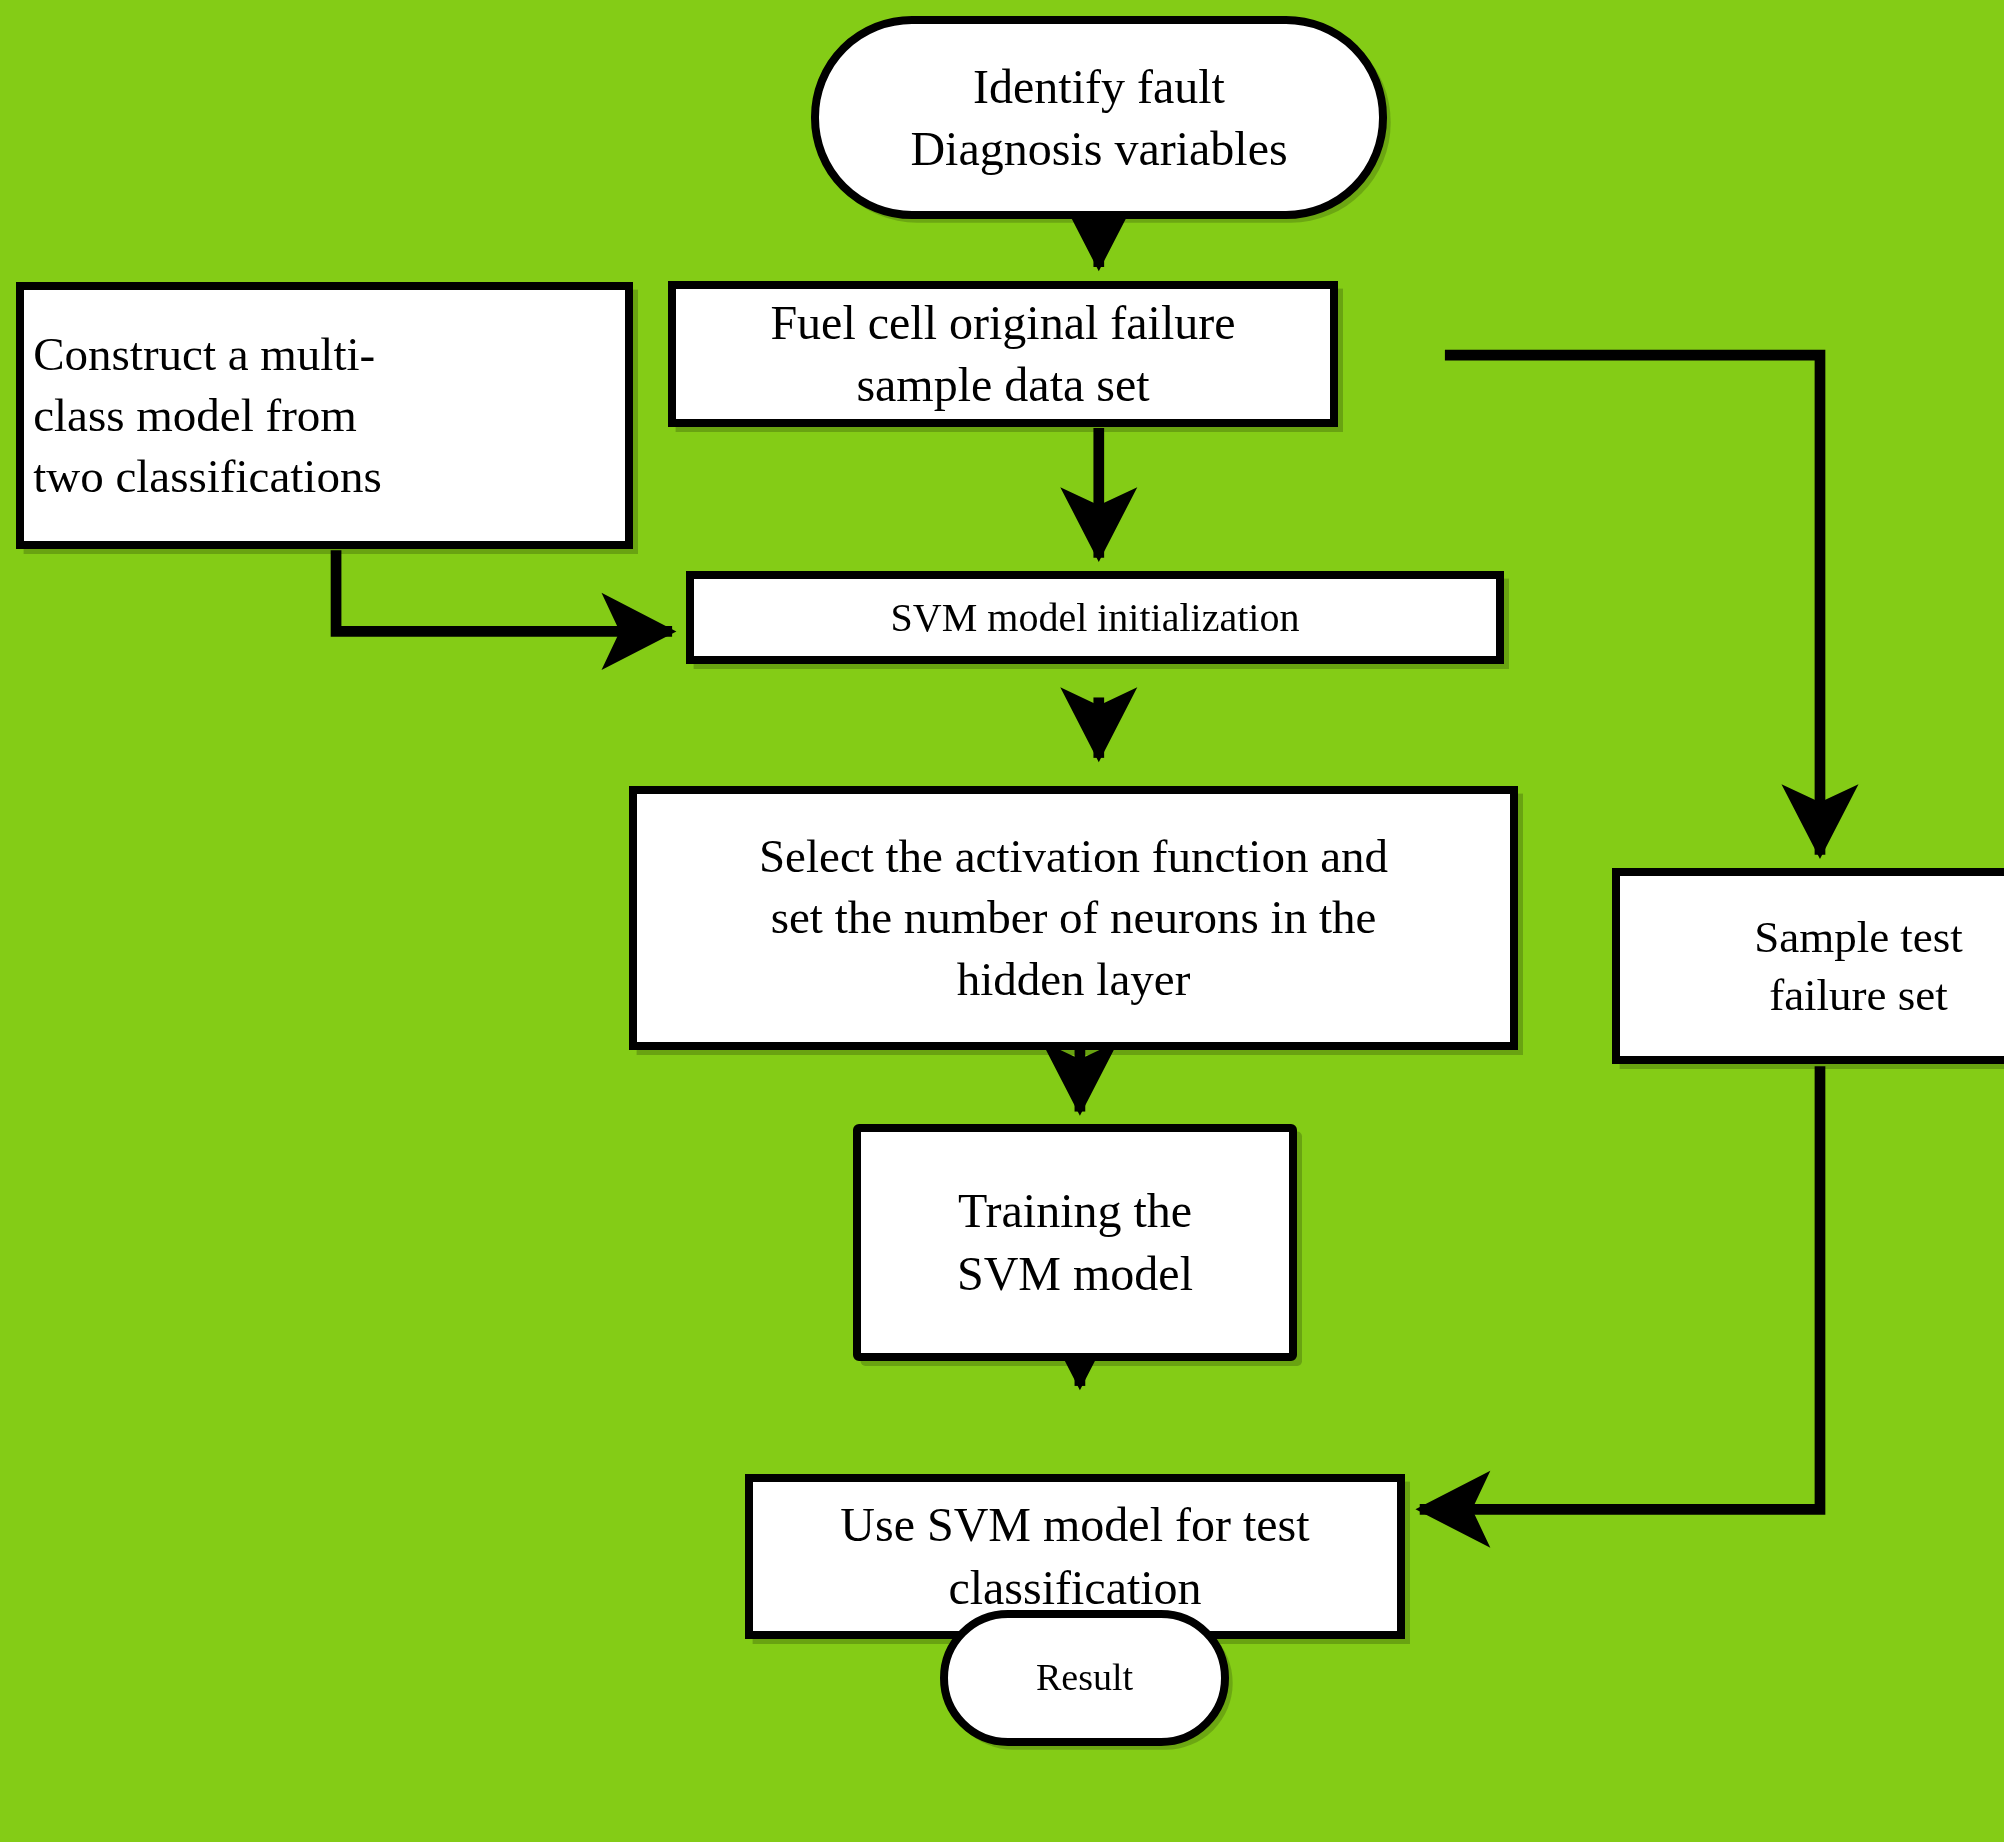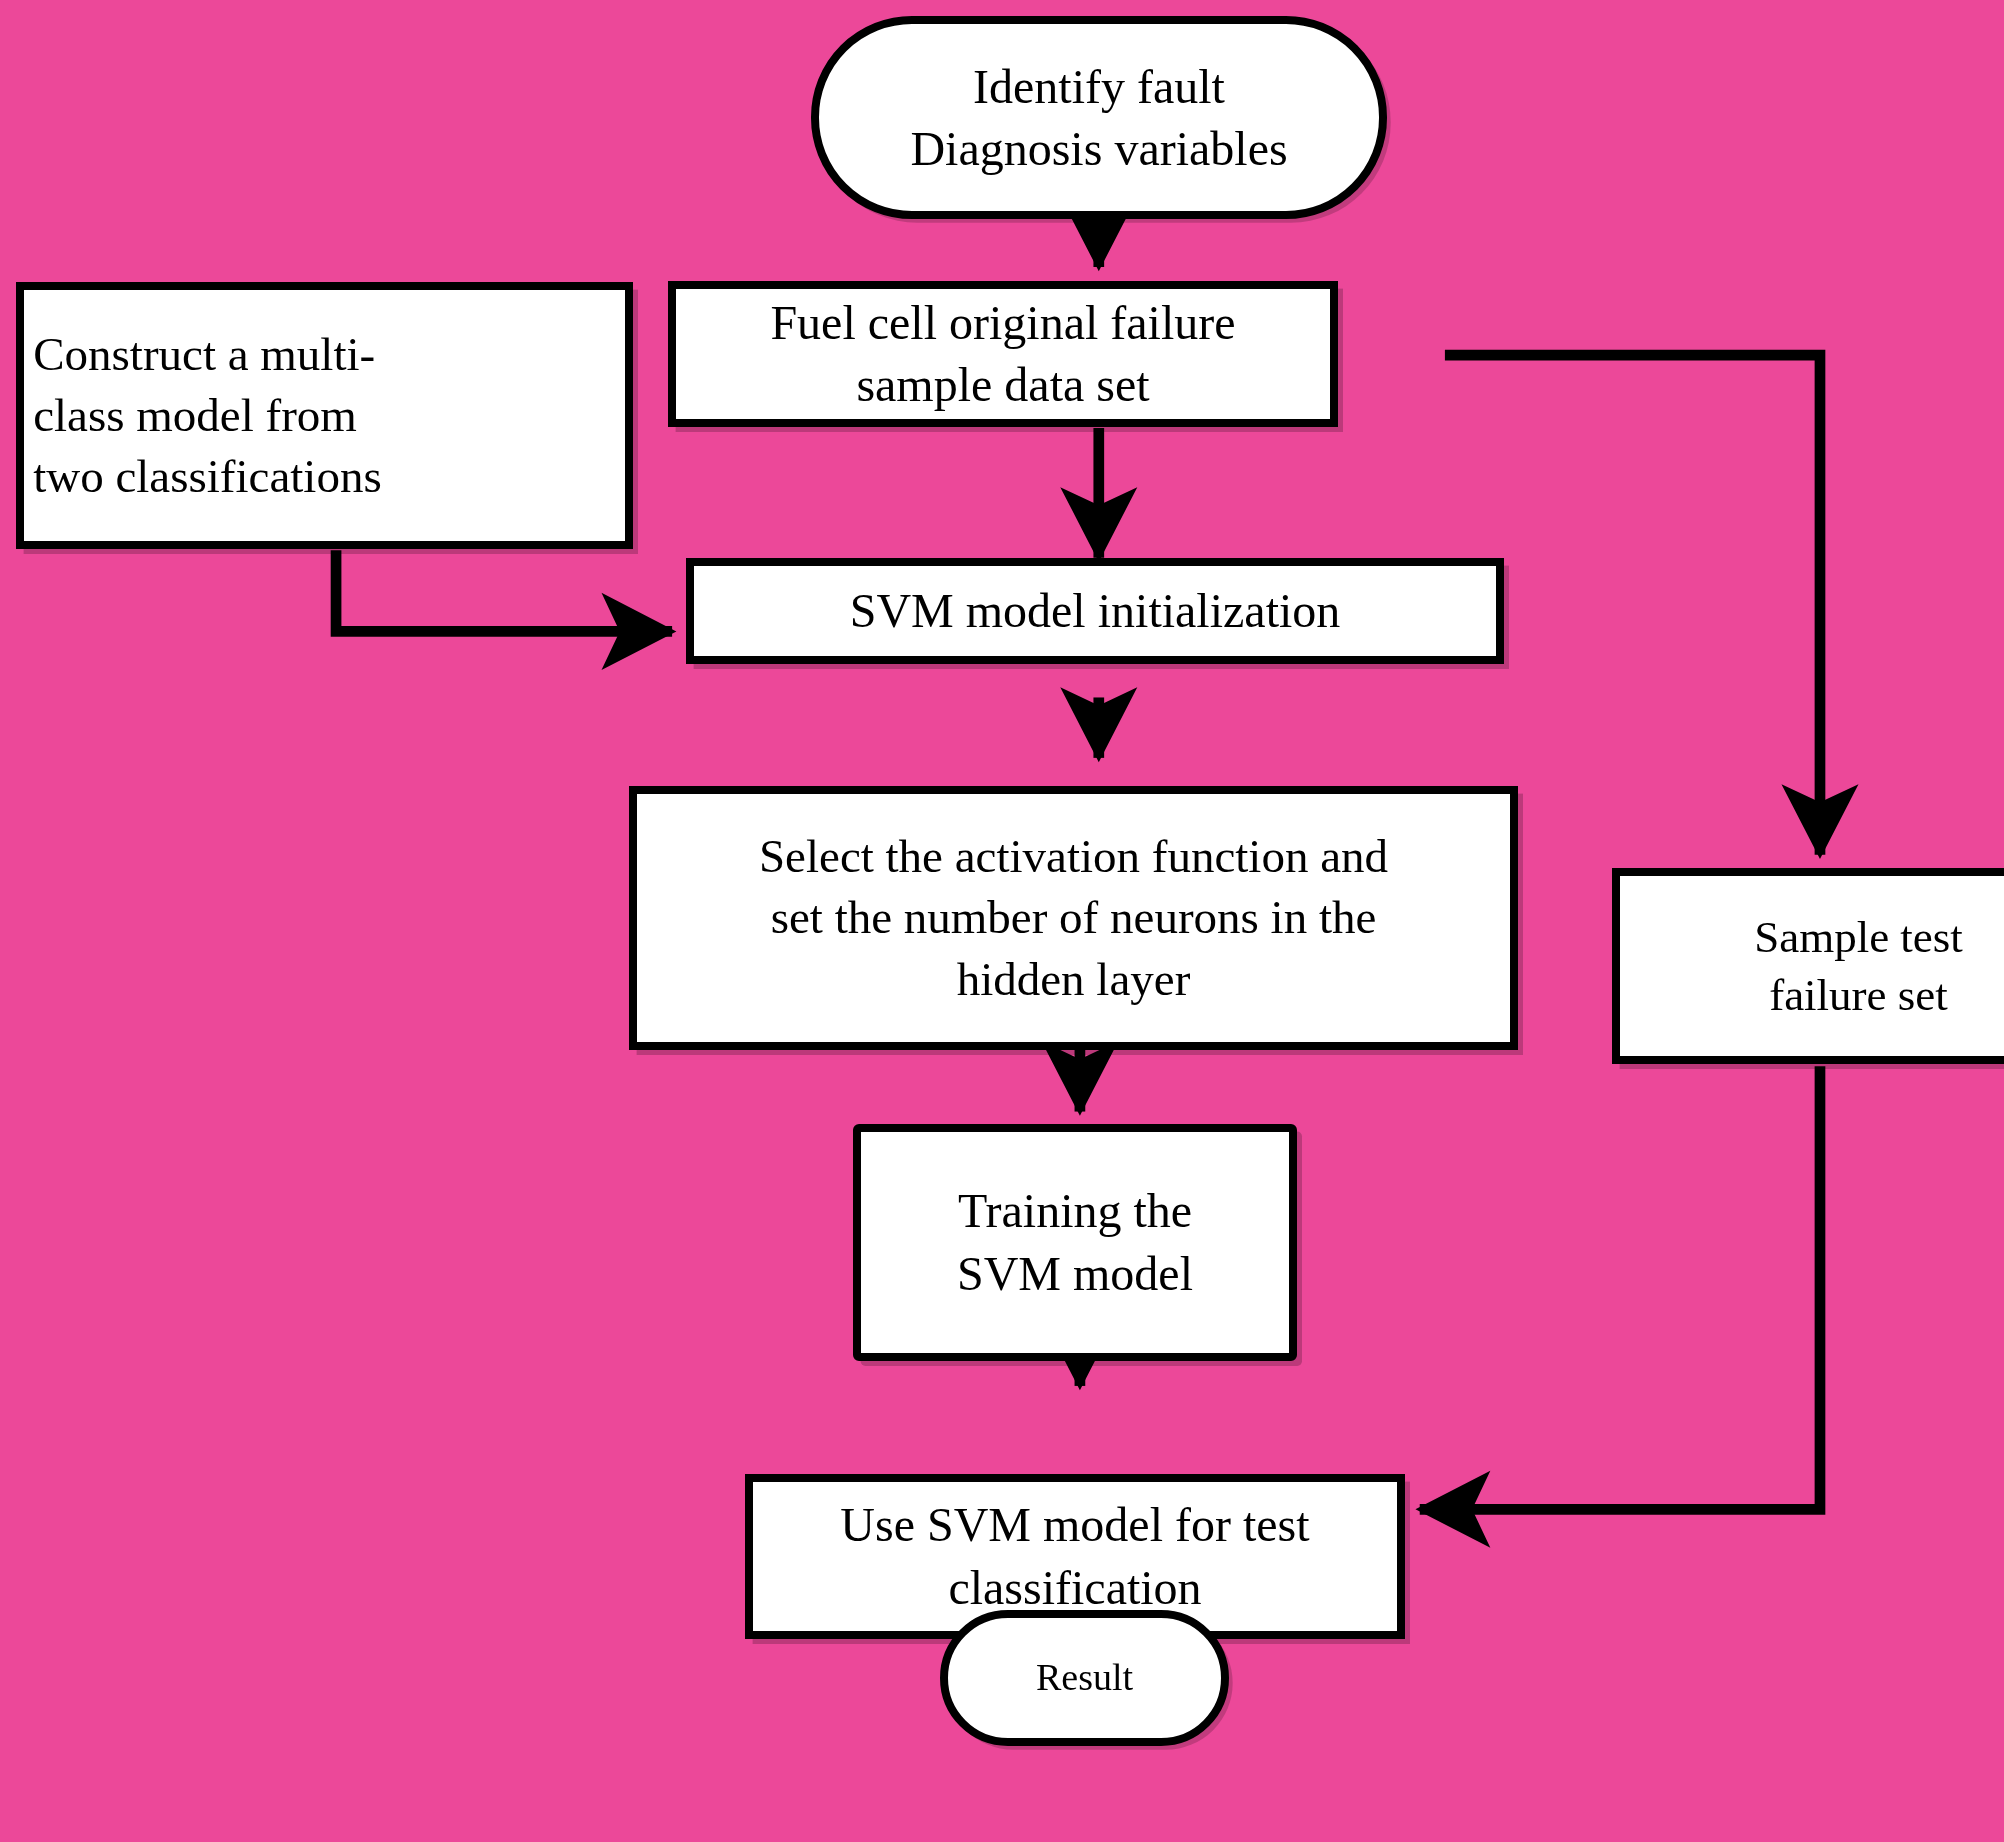--- a/index.html
+++ b/index.html
@@ -10,21 +10,21 @@
   body {
     width: 2005px;
     height: 1843px;
     font-family: "Liberation Serif", "DejaVu Serif", serif;
     overflow: hidden;
   }
   #flowchart-root {
     position: relative;
     width: 2005px;
     height: 1843px;
-    background: #ec4899;
+    background: #84cc16;
   }
   svg.connector-layer {
     position: absolute;
     top: 0;
     left: 0;
     width: 2005px;
     height: 1843px;
     pointer-events: none;
   }
   .node {
@@ -54,21 +54,21 @@
     box-sizing: border-box;
     white-space: pre-line;
   }
   .align-center { text-align: center; }
   .align-left   { text-align: left; }
 
   
   #node-start        { left: 811px; top: 16.4px;   width: 576px;  height: 203px;  font-size: 48px; }
   #node-construct    { left: 16.4px;   top: 282px;  width: 617px;  height: 267px;  font-size: 47px; justify-content: center; }
   #node-dataset      { left: 668px; top: 281px;  width: 670px; height: 146px;  font-size: 48px; }
-  #node-svm-init     { left: 686px; top: 558px;  width: 818px; height: 106px;  font-size: 48px; }
+  #node-svm-init     { left: 686px; top: 571px;  width: 818px; height: 93px;  font-size: 40px; }
   #node-activation   { left: 629px; top: 770px; width: 889px; height: 264px;  font-size: 47px; margin-top: 16px; }
   #node-sample-test  { left: 1612px; top: 868px; width: 448px;  height: 196px;  font-size: 45px; padding-left: 45px; }
   #node-training     { left: 853px; top: 1124px; width: 444px;  height: 237px;  font-size: 48px; border-radius: 6px; }
   #node-use-svm      { left: 745px; top: 1474px; width: 660px; height: 165px;  font-size: 48px; }
   #node-result       { left: 940px; top: 1610px; width: 289px;  height: 136px;  font-size: 38px; }
 </style>
 </head>
 <body>
 
 <div id="flowchart-root">

